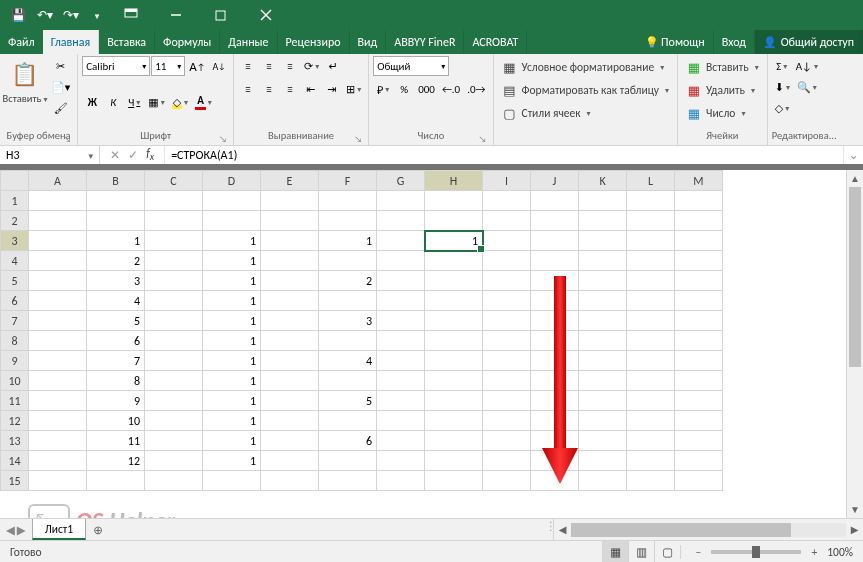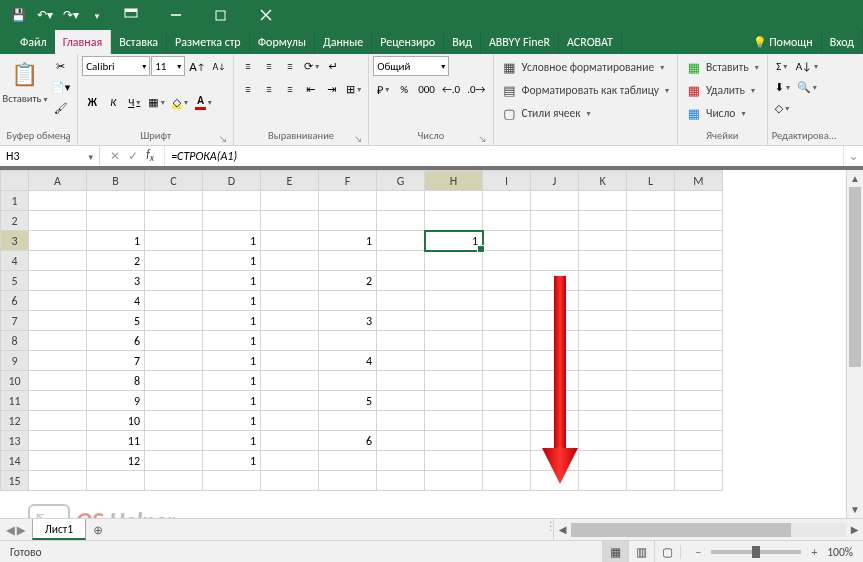--- a/index.html
+++ b/index.html
@@ -7,24 +7,24 @@
 
 
 .titlebar { height: 30px; background: #217346; color: #fff; display: flex; align-items: center; }
 .titlebar .qat { display: flex; align-items: center; gap: 4px; padding-left: 8px; }
 .titlebar .qat .qat-btn { width: 22px; height: 22px; display: flex; align-items: center; justify-content: center; cursor: pointer; }
 .titlebar .title { flex: 1; text-align: center; font-size: 12px; }
 .titlebar .winctl { display: flex; }
 .titlebar .winctl .wbtn { width: 45px; height: 30px; display: flex; align-items: center; justify-content: center; cursor: pointer; }
 
 
-.tabs { height: 24px; background: #217346; color: #fff; display: flex; align-items: stretch; font-size: 12px; padding-left: 12px; }
+.tabs { height: 24px; background: #217346; color: #fff; display: flex; align-items: stretch; font-size: 12px; }
 .tabs .tab { padding: 0 8px; display: flex; align-items: center; cursor: pointer; white-space: nowrap; border-right: 1px solid rgba(0,0,0,.1); }
 .tabs .tab.file { border: none; }
-.tabs .tab.active { background: #f1f1f1; color: #be185d; }
+.tabs .tab.active { background: #f1f1f1; color: #0369a1; }
 .tabs .spacer { flex: 1; }
 .tabs .tab.help::before { content: "💡"; font-size: 11px; margin-right: 2px; }
 .tabs .tab.share { background: #185c37; }
 .tabs .tab.share::before { content: "👤"; font-size: 11px; margin-right: 4px; }
 
 
 .ribbon { height: 92px; background: #f1f1f1; border-bottom: 1px solid #d4d4d4; display: flex; }
 .group { border-right: 1px solid #d4d4d4; padding: 2px 4px 0; display: flex; flex-direction: column; }
 .group .body { flex: 1; display: flex; align-items: flex-start; gap: 2px; }
 .group .label { height: 16px; text-align: center; font-size: 10.5px; color: #666; position: relative; }
@@ -35,25 +35,25 @@
 .bigbtn { width: 42px; display: flex; flex-direction: column; align-items: center; justify-content: center; cursor: pointer; padding: 2px; gap: 2px; }
 .bigbtn .icn { width: 32px; height: 32px; display: flex; align-items: center; justify-content: center; font-size: 22px; }
 .bigbtn .txt { font-size: 10.5px; color: #444; }
 .fontname { width: 68px; height: 20px; border: 1px solid #ababab; background: #fff; font-size: 11px; padding: 0 3px; display: flex; align-items: center; justify-content: space-between; }
 .fontsize { width: 34px; height: 20px; border: 1px solid #ababab; background: #fff; font-size: 11px; padding: 0 3px; display: flex; align-items: center; justify-content: space-between; }
 .dd::after { content: "▾"; font-size: 8px; color: #666; margin-left: 2px; }
 .menuitem { height: 22px; display: flex; align-items: center; gap: 4px; padding: 0 4px; cursor: pointer; font-size: 11.5px; color: #444; white-space: nowrap; }
 .menuitem .icn { width: 16px; height: 16px; display: inline-flex; align-items: center; justify-content: center; font-size: 13px; }
 
 
-.fbar { height: 24px; border-bottom: 4px solid #737373; display: flex; align-items: stretch; background: #fff; }
+.fbar { height: 24px; border-bottom: 6px solid #737373; display: flex; align-items: stretch; background: #fff; }
 .namebox { width: 100px; border-right: 1px solid #d4d4d4; display: flex; align-items: center; padding: 0 6px; font-size: 12px; justify-content: space-between; }
 .fbar .fbtns { display: flex; align-items: center; gap: 8px; padding: 0 10px; color: #999; border-right: 1px solid #e5e5e5; }
 .fbar .fbtns span { cursor: pointer; font-size: 12px; }
-.fbar .formula { flex: 1; padding: 0 6px; display: flex; align-items: center; font-size: 12px; font-style: italic; }
+.fbar .formula { flex: 1; padding: 0 6px; display: flex; align-items: center; font-size: 12px; }
 .fbar .expand { width: 20px; display: flex; align-items: center; justify-content: center; color: #999; border-left: 1px solid #e5e5e5; cursor: pointer; }
 
 
 .gridwrap { position: absolute; top: 170px; left: 0; right: 0; bottom: 44px; overflow: hidden; background: #fff; }
 .grid { border-collapse: collapse; table-layout: fixed; }
 .grid th, .grid td { border: 1px solid #d4d4d4; font-size: 12px; font-weight: normal; }
 .grid .corner { width: 28px; height: 20px; background: #e6e6e6; }
 .grid .colhdr { height: 20px; background: #e6e6e6; text-align: center; color: #444; cursor: pointer; }
 .grid .colhdr.hl { background: #d3d3b3; }
 .grid .rowhdr { width: 28px; background: #e6e6e6; text-align: center; color: #444; cursor: pointer; }
@@ -131,30 +131,30 @@
           <line x1="11" y1="1" x2="1" y2="11" stroke="#fff" stroke-width="1.5"></line>
         </svg>
       </div>
   </div>
 </div>
 
 <div class="tabs" id="tabs">
     <div class="tab file">Файл</div>
     <div class="tab active">Главная</div>
     <div class="tab">Вставка</div>
-    <div class="tab">Разметка стр</div>
     <div class="tab">Формулы</div>
     <div class="tab">Данные</div>
     <div class="tab">Рецензиро</div>
     <div class="tab">Вид</div>
     <div class="tab">ABBYY FineR</div>
     <div class="tab">ACROBAT</div>
     <div class="spacer"></div>
     <div class="tab help">Помощн</div>
     <div class="tab ">Вход</div>
+    <div class="tab share">Общий доступ</div>
   </div>
 
 <div class="ribbon">
 
   <div class="group">
     <div class="body">
       <div class="bigbtn">
         <span class="icn">📋</span>
         <span class="txt dd">Вставить</span>
       </div>

